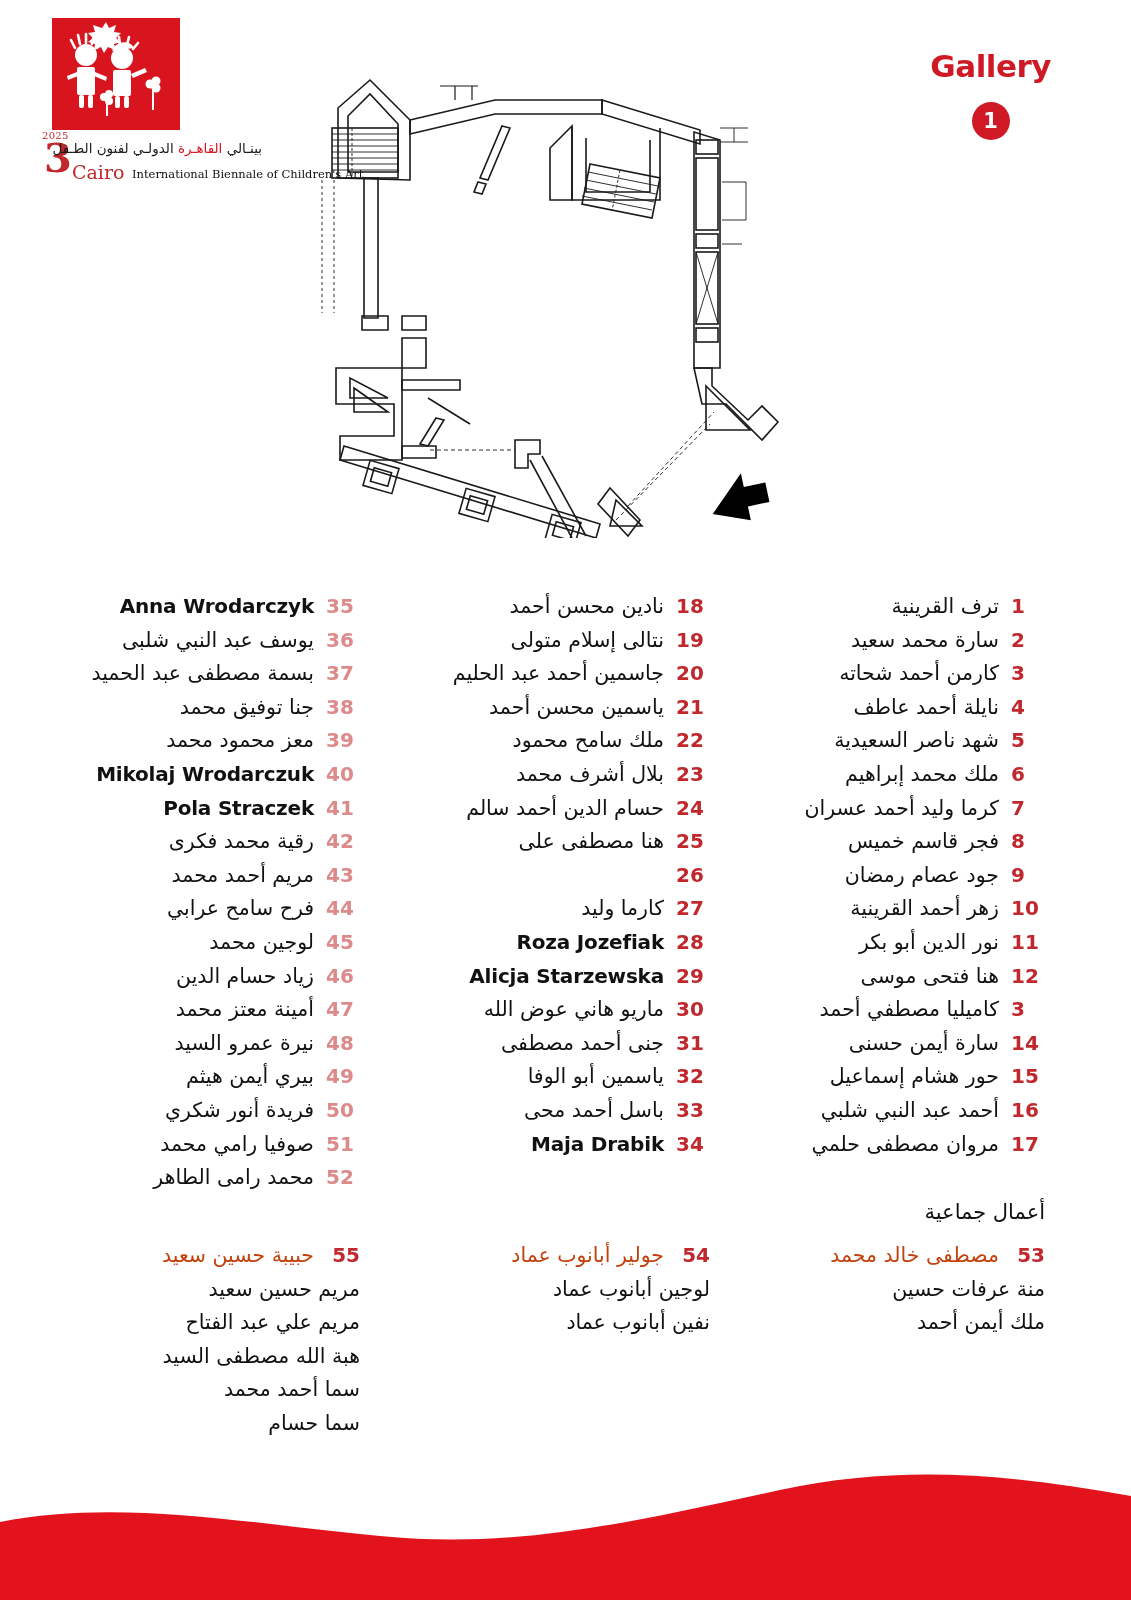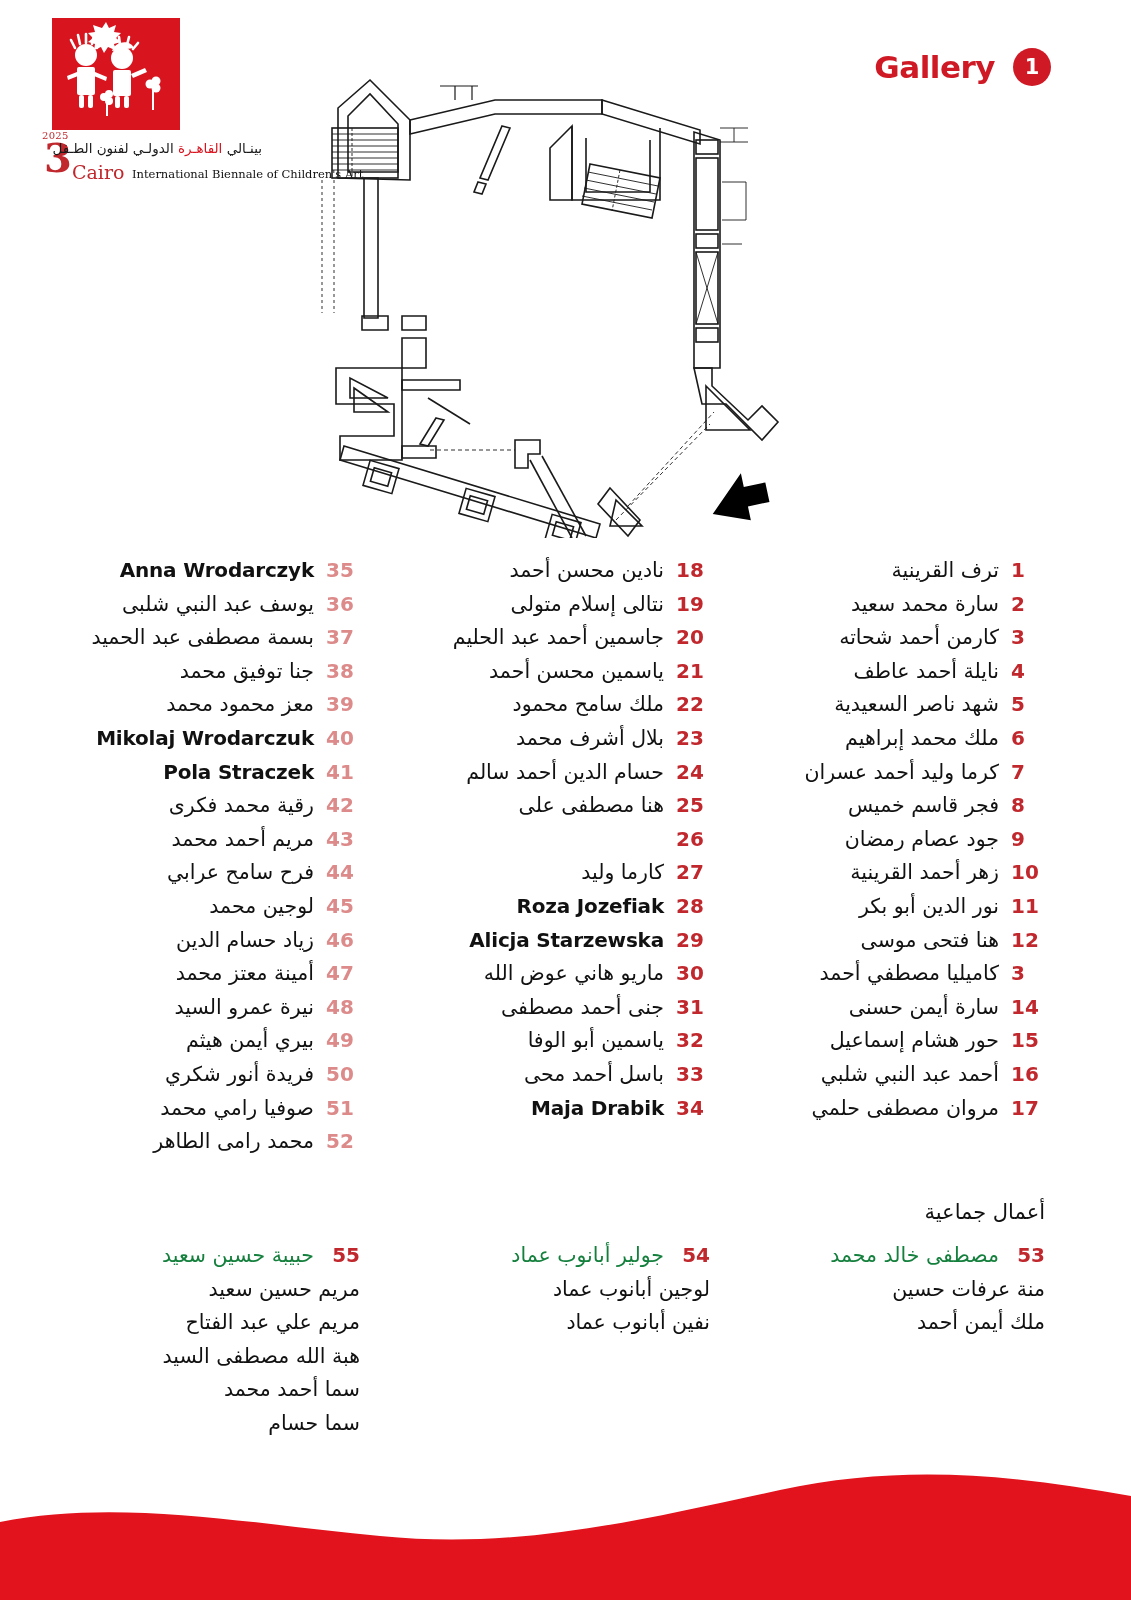--- a/index.html
+++ b/index.html
@@ -86,20 +86,21 @@
   }
 
   
   #gallery-header {
     position: absolute;
     right: 80px;
     top: 48px;
     display: flex;
     align-items: center;
     gap: 18px;
+    flex-direction: column;
   }
   #gallery-label {
     font-size: 31px;
     font-weight: 700;
     color: #cf1a26;
     letter-spacing: -0.5px;
   }
   #gallery-badge {
     width: 38px;
     height: 38px;
@@ -142,20 +143,21 @@
     height: 33.6px;
   }
   .entry .num {
     flex: 0 0 34px;
     text-align: left;
     font-size: 20px;
     font-weight: 700;
     font-family: "DejaVu Sans", "Liberation Sans", sans-serif;
     color: #c0282d;
     direction: ltr;
+    margin-top: 36px;
   }
   #col-1 .entry .num { color: #dc8a8a; }
   .entry .nm {
     flex: 1 1 auto;
     text-align: right;
     font-size: 20.5px;
     color: #111111;
     white-space: nowrap;
     overflow: visible;
   }
@@ -181,21 +183,21 @@
   }
   #group-c3 { position:absolute; left:700px; top:1243px; width:345px; direction:rtl; text-align:right; }
   #group-c2 { position:absolute; left:360px; top:1243px; width:350px; direction:rtl; text-align:right; }
   #group-c1 { position:absolute; left:40px;  top:1243px; width:320px; direction:rtl; text-align:right; }
 
   .gentry { display:flex; gap:12px; align-items:baseline; height:33.6px; }
   .gentry .num {
     flex: 0 0 34px; text-align:right; direction:ltr;
     font-size:20px; font-weight:700; color:#c0282d;
   }
-  .gentry .nm { flex:1 1 auto; text-align:right; font-size:20.5px; color:#15803d; white-space:nowrap; }
+  .gentry .nm { flex:1 1 auto; text-align:right; font-size:20.5px; color:#c2410c; white-space:nowrap; }
   .gsub { padding-left: 46px; box-sizing:border-box; text-align:right; font-size:20.5px; color:#111111; height:33.6px; white-space:nowrap; }
 
   
   #bottom-wave {
     position: absolute;
     left: 0;
     bottom: 0;
     width: 1131px;
     height: 160px;
   }

